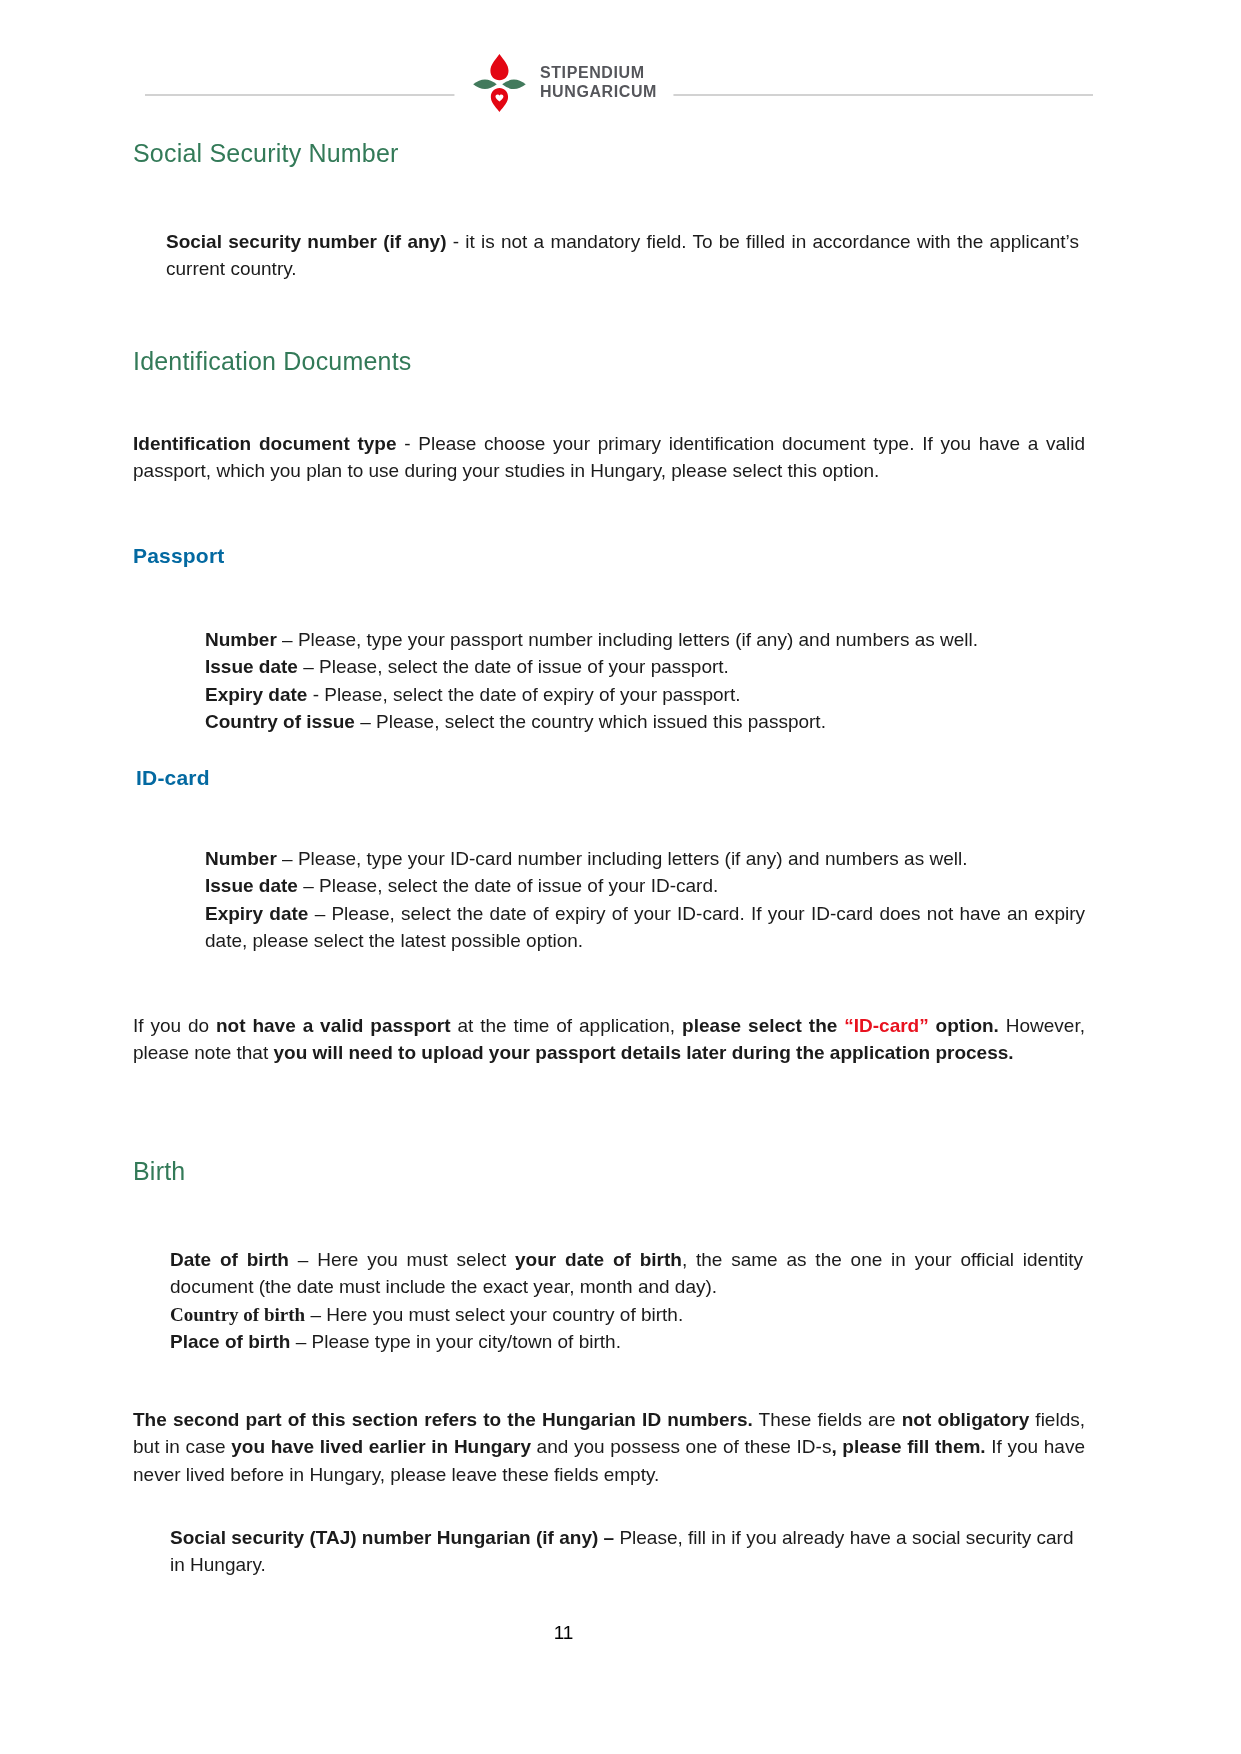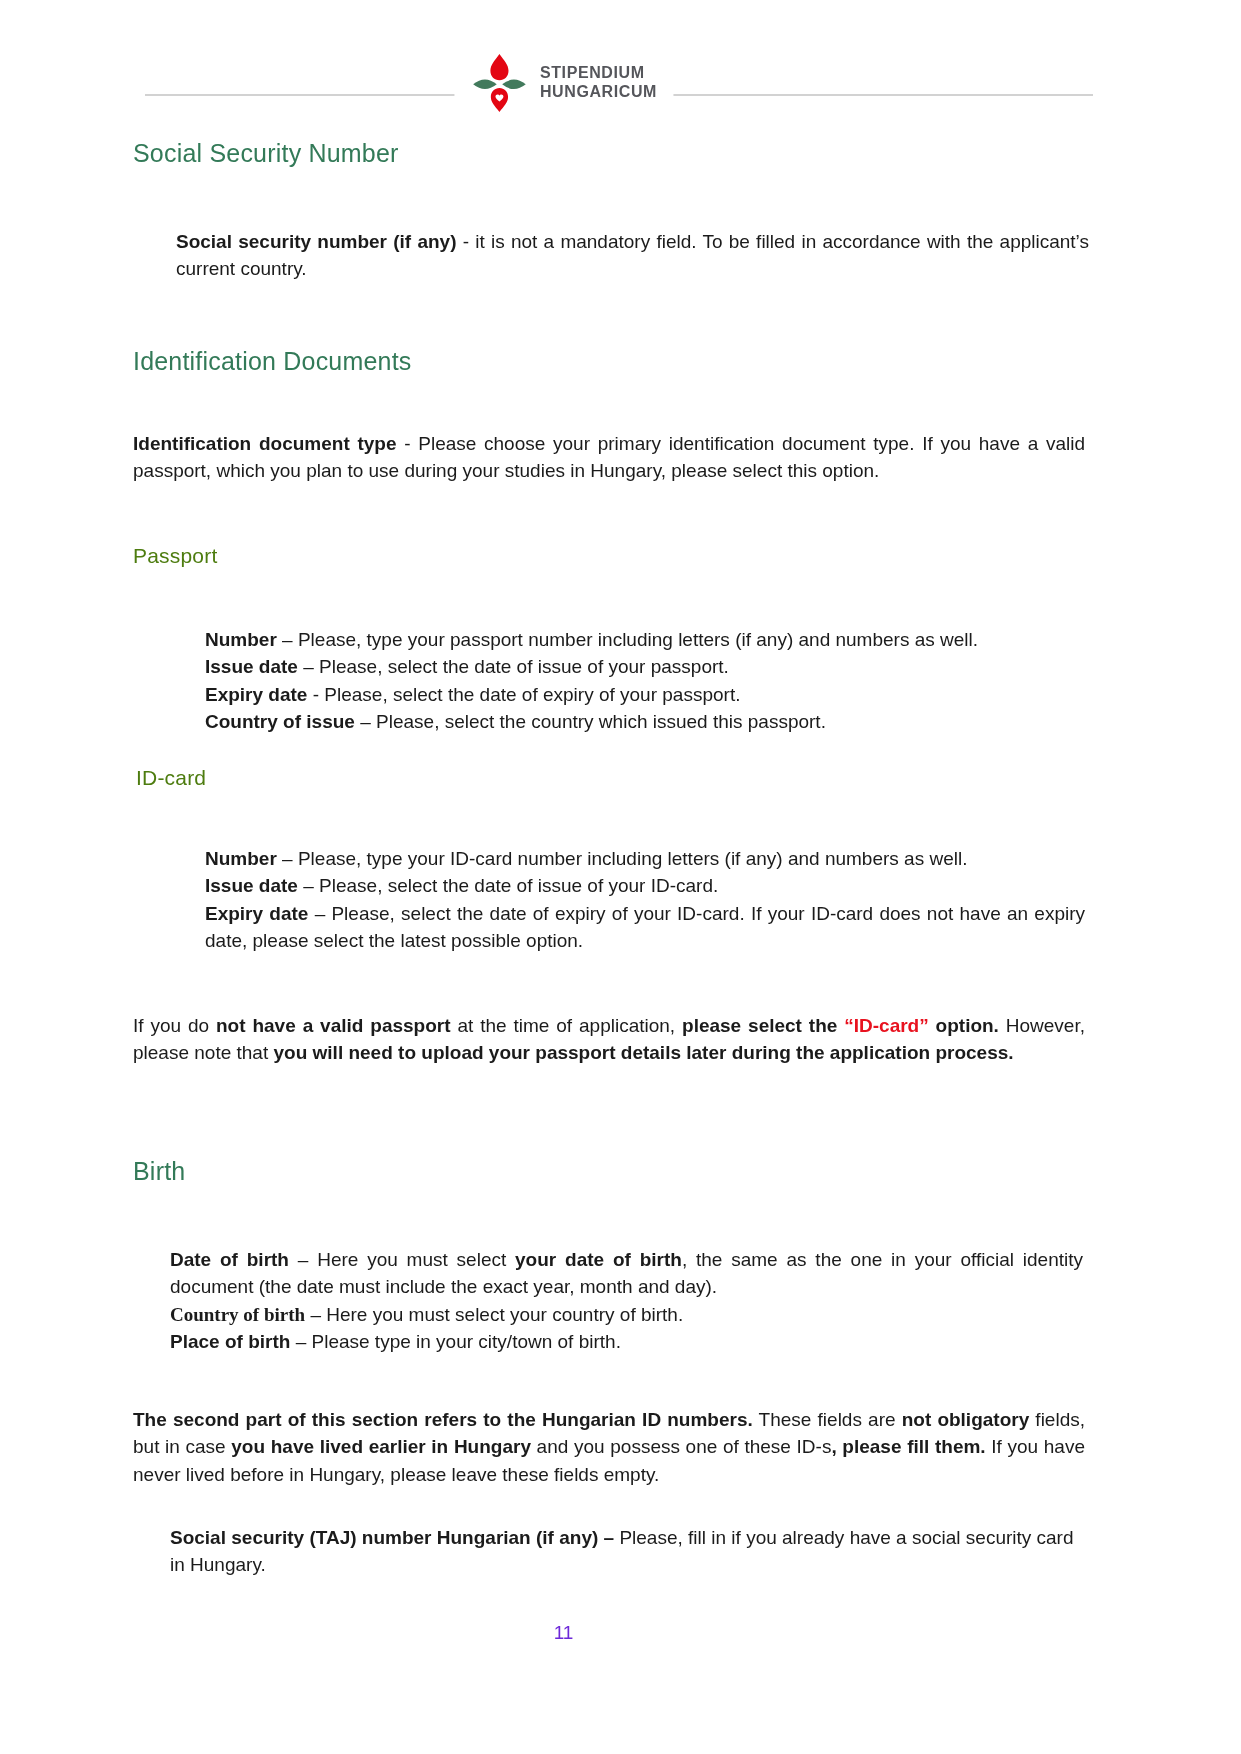--- a/index.html
+++ b/index.html
@@ -8,31 +8,31 @@
     width:1127px;height:1754px;
     background:#ffffff;
     font-family:"Liberation Sans","DejaVu Sans",sans-serif;
     color:#1b1b1b;
     overflow:hidden;
   }
   .abs{position:absolute;}
   .body-text{font-size:19px;line-height:27.3px;color:#1b1b1b;}
   .justify{text-align:justify;}
   .h1{font-size:25px;font-weight:400;color:#337a58;letter-spacing:.2px;}
-  .h3{font-size:21px;font-weight:400;color:#4d7c0f;letter-spacing:.2px;}
+  .h3{font-size:21px;font-weight:700;color:#0369a1;letter-spacing:.2px;}
   .rule{height:2px;background:#d2d2d2;}
   .logo-wrap{
     display:flex;align-items:center;gap:12px;
     background:#ffffff;padding:0 16px;
   }
   .logo-text{
     font-weight:bold;font-size:16px;line-height:1.18;
     color:#55565b;letter-spacing:.6px;
   }
-  .pagenum{width:100%;text-align:center;font-size:19px;color:#6d28d9;}
+  .pagenum{width:100%;text-align:center;font-size:19px;color:#000000;}
   .item{margin:0;}
 </style>
 </head>
 <body>
 
 <div class="page">
 
   <div class="abs rule" style="top:94px;left:145px;width:948px;"></div>
 
   <div class="abs logo-wrap" style="top:52px;left:50%;transform:translateX(-50%);">
@@ -44,21 +44,21 @@
       <path d="M32 54.5 C29.6 52 27.6 50.7 27.6 48.8 C27.6 47.5 28.7 46.6 29.9 46.6 C30.8 46.6 31.6 47.1 32 47.9 C32.4 47.1 33.2 46.6 34.1 46.6 C35.3 46.6 36.4 47.5 36.4 48.8 C36.4 50.7 34.4 52 32 54.5 Z" fill="#ffffff"></path>
     </svg>
     <div class="logo-text">
       <div>STIPENDIUM</div>
       <div>HUNGARICUM</div>
     </div>
   </div>
 
   <div class="abs h1" style="top:139px;left:133px;">Social Security Number</div>
 
-  <div class="abs body-text justify" style="top:228px;left:176px;width:913px;"><span style="font-weight: bold;">Social security number (if any)</span><span> - it is not a mandatory field. To be filled in accordance with the applicant’s current country.</span></div>
+  <div class="abs body-text justify" style="top:228px;left:166px;width:913px;"><span style="font-weight: bold;">Social security number (if any)</span><span> - it is not a mandatory field. To be filled in accordance with the applicant’s current country.</span></div>
 
   <div class="abs h1" style="top:347px;left:133px;">Identification Documents</div>
 
   <div class="abs body-text justify" style="top:430px;left:133px;width:952px;"><span style="font-weight: bold;">Identification document type</span><span> - Please choose your primary identification document type. If you have a valid passport, which you plan to use during your studies in Hungary, please select this option.</span></div>
 
   <div class="abs h3" style="top:544px;left:133px;">Passport</div>
 
   <div class="abs body-text" style="top:626px;left:205px;width:880px;">
     <p class="item"><span style="font-weight: bold;">Number</span><span> – Please, type your passport number including letters (if any) and numbers as well.</span></p>
     <p class="item"><span style="font-weight: bold;">Issue date</span><span> – Please, select the date of issue of your passport.</span></p>

